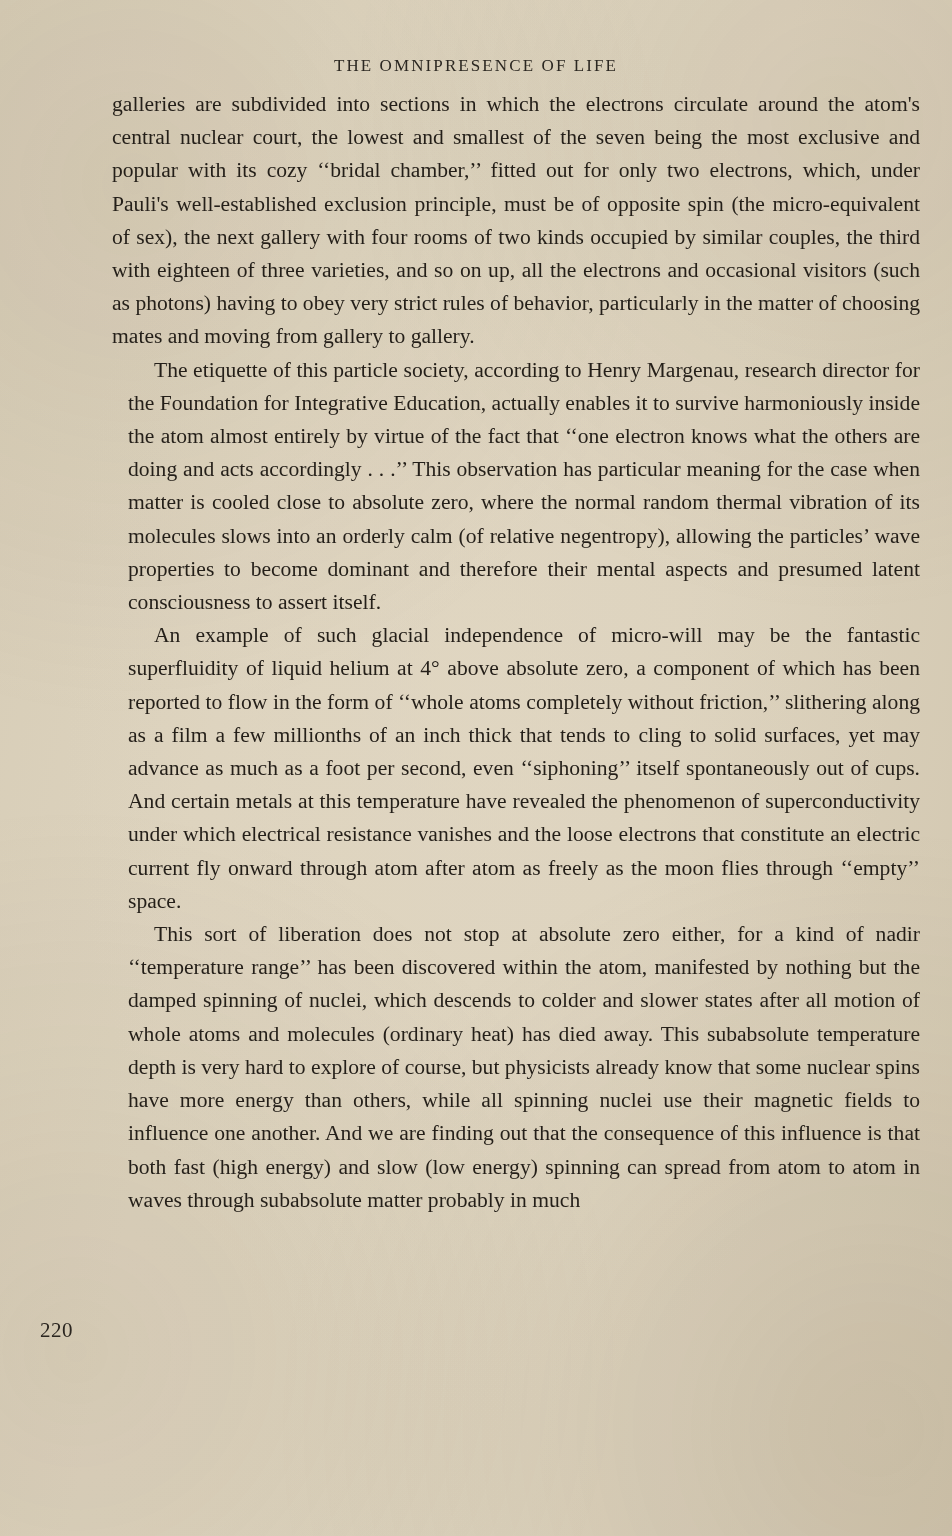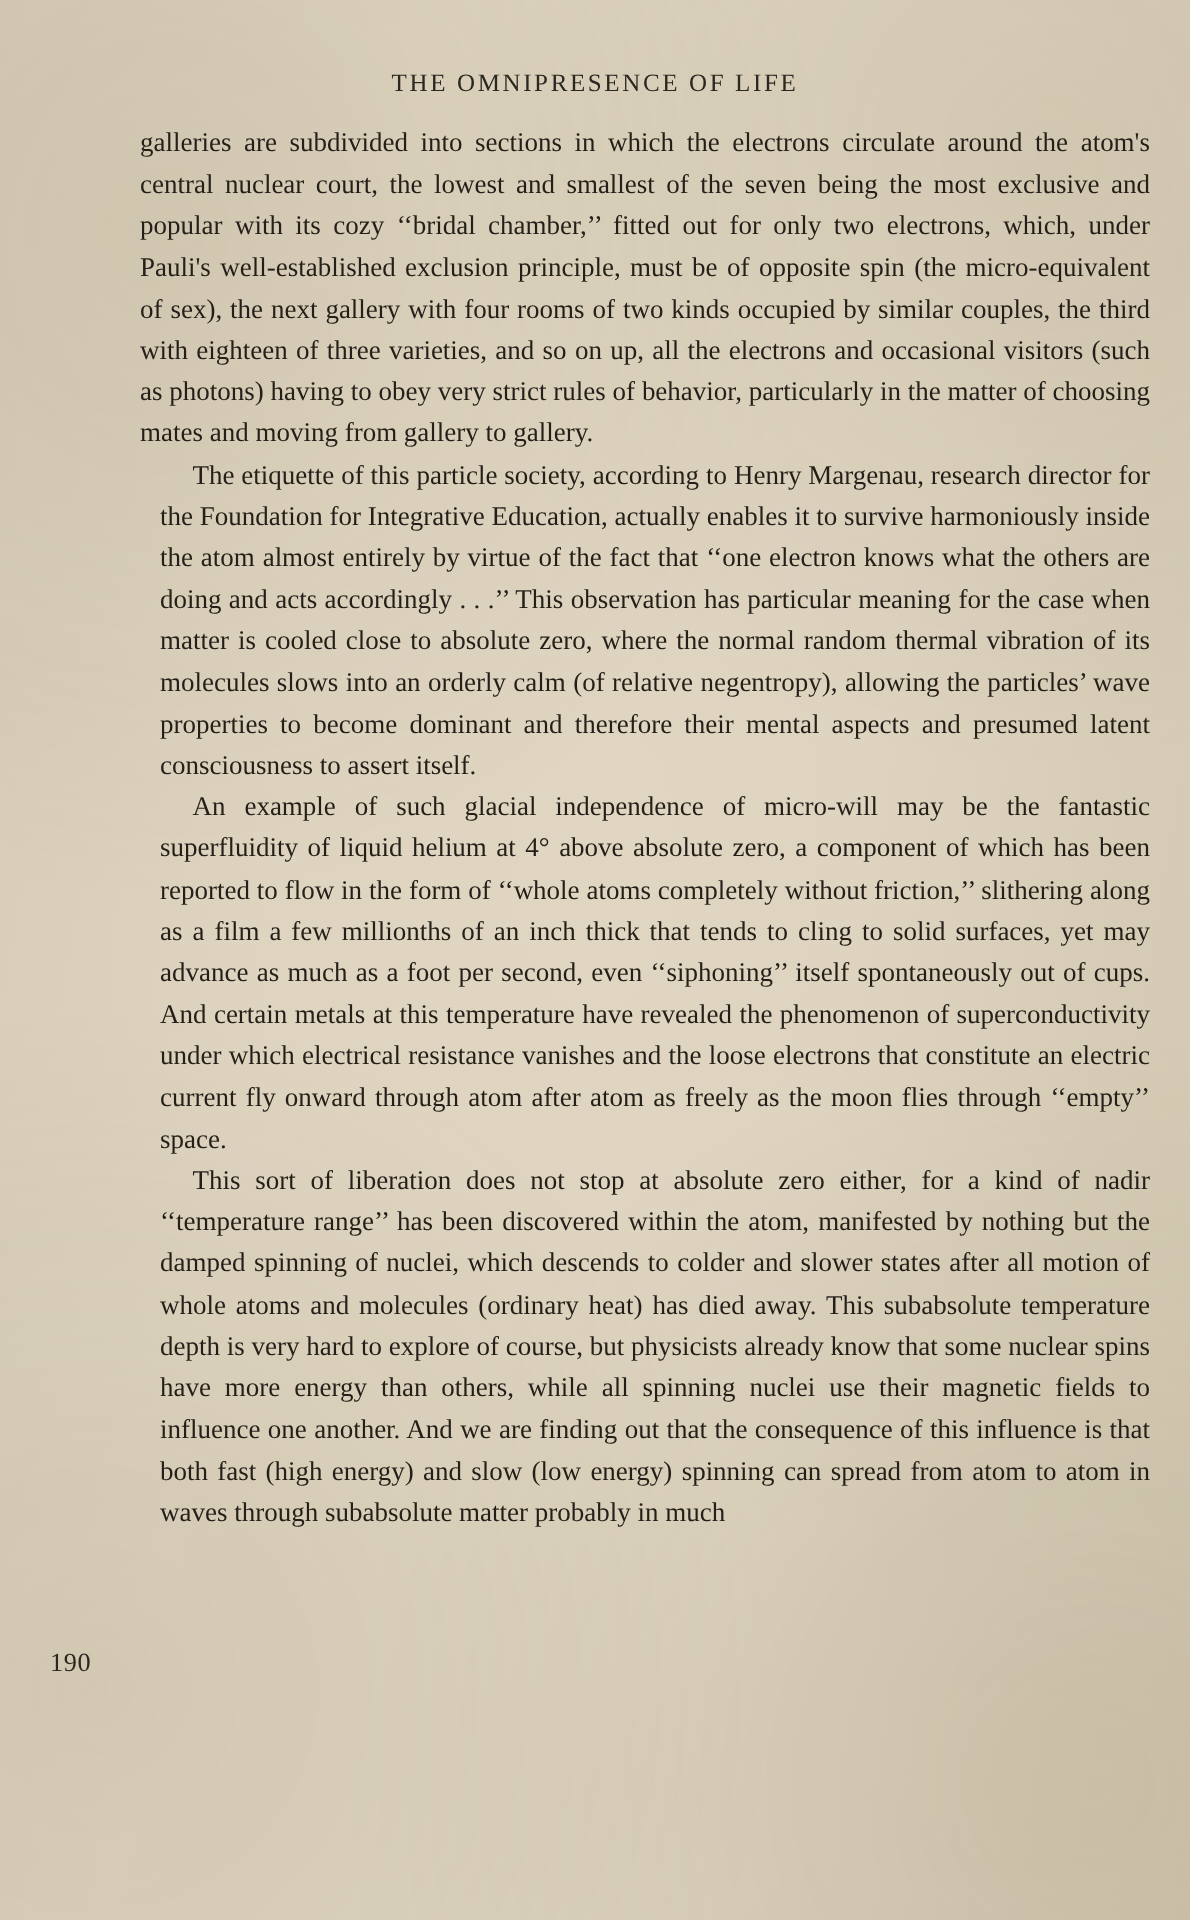--- a/index.html
+++ b/index.html
@@ -41,31 +41,31 @@
     top: 0;
     width: 952px;
     height: 1536px;
   }
   .running-head {
     position: absolute;
     top: 56px;
     left: 0;
     width: 952px;
     text-align: center;
-    font-size: 20px;
+    font-size: 17px;
     letter-spacing: 2.1px;
     color: #2b2721;
     font-variant: small-caps;
     text-transform: uppercase;
     font-weight: 500;
   }
   .body-col {
     position: absolute;
     left: 112px;
-    top: 98px;
+    top: 88px;
     width: 808px;
   }
   p.para {
     margin: 0;
     font-size: 21.6px;
     line-height: 33.2px;
     text-align: justify;
     text-justify: inter-word;
     color: #241f19;
     hyphens: none;
@@ -95,15 +95,15 @@
 
   <div class="running-head">THE OMNIPRESENCE OF LIFE</div>
 
   <div class="body-col">
     <p class="para">galleries are subdivided into sections in which the electrons circulate around the atom's central nuclear court, the lowest and smallest of the seven being the most exclusive and popular with its cozy ‘‘bridal chamber,’’ fitted out for only two electrons, which, under Pauli's well-established exclusion principle, must be of opposite spin (the micro-equivalent of sex), the next gallery with four rooms of two kinds occupied by similar couples, the third with eighteen of three varieties, and so on up, all the electrons and occasional visitors (such as photons) having to obey very strict rules of behavior, particularly in the matter of choosing mates and moving from gallery to gallery.</p>
     <p class="para">The etiquette of this particle society, according to Henry Margenau, research director for the Foundation for Integrative Education, actually enables it to survive harmoniously inside the atom almost entirely by virtue of the fact that ‘‘one electron knows what the others are doing and acts accordingly . . .’’  This observation has particular meaning for the case when matter is cooled close to absolute zero, where the normal random thermal vibration of its molecules slows into an orderly calm (of relative negentropy), allowing the particles’ wave properties to become dominant and therefore their mental aspects and presumed latent consciousness to assert itself.</p>
     <p class="para">An example of such glacial independence of micro-will may be the fantastic superfluidity of liquid helium at 4° above absolute zero, a component of which has been reported to flow in the form of ‘‘whole atoms completely without friction,’’ slithering along as a film a few millionths of an inch thick that tends to cling to solid surfaces, yet may advance as much as a foot per second, even ‘‘siphoning’’ itself spontaneously out of cups.  And certain metals at this temperature have revealed the phenomenon of superconductivity under which electrical resistance vanishes and the loose electrons that constitute an electric current fly onward through atom after atom as freely as the moon flies through ‘‘empty’’ space.</p>
     <p class="para">This sort of liberation does not stop at absolute zero either, for a kind of nadir ‘‘temperature range’’ has been discovered within the atom, manifested by nothing but the damped spinning of nuclei, which descends to colder and slower states after all motion of whole atoms and molecules (ordinary heat) has died away.  This subabsolute temperature depth is very hard to explore of course, but physicists already know that some nuclear spins have more energy than others, while all spinning nuclei use their magnetic fields to influence one another.  And we are finding out that the consequence of this influence is that both fast (high energy) and slow (low energy) spinning can spread from atom to atom in waves through subabsolute matter probably in much</p>
   </div>
 
-  <div class="folio">190</div>
+  <div class="folio">220</div>
 
 </div>
 
 </body></html>

